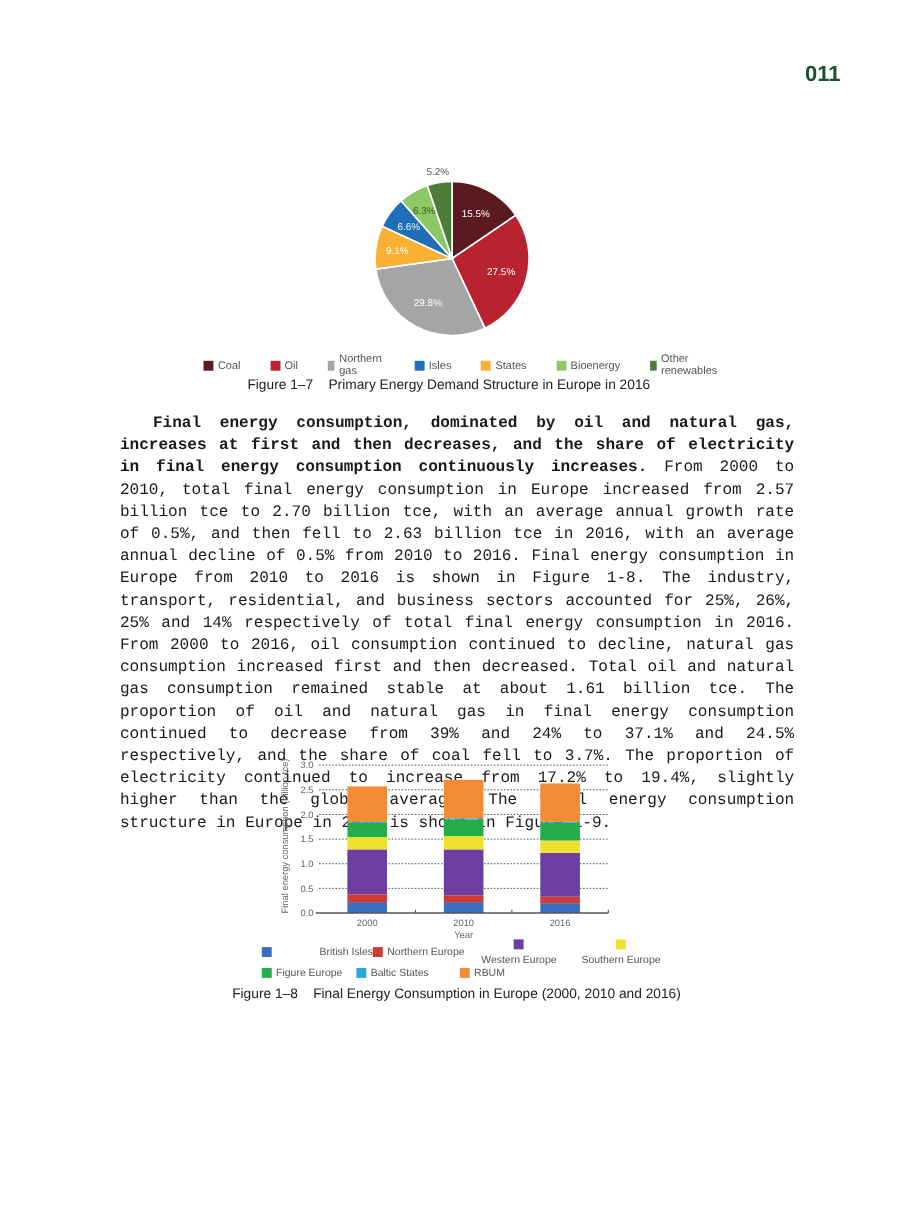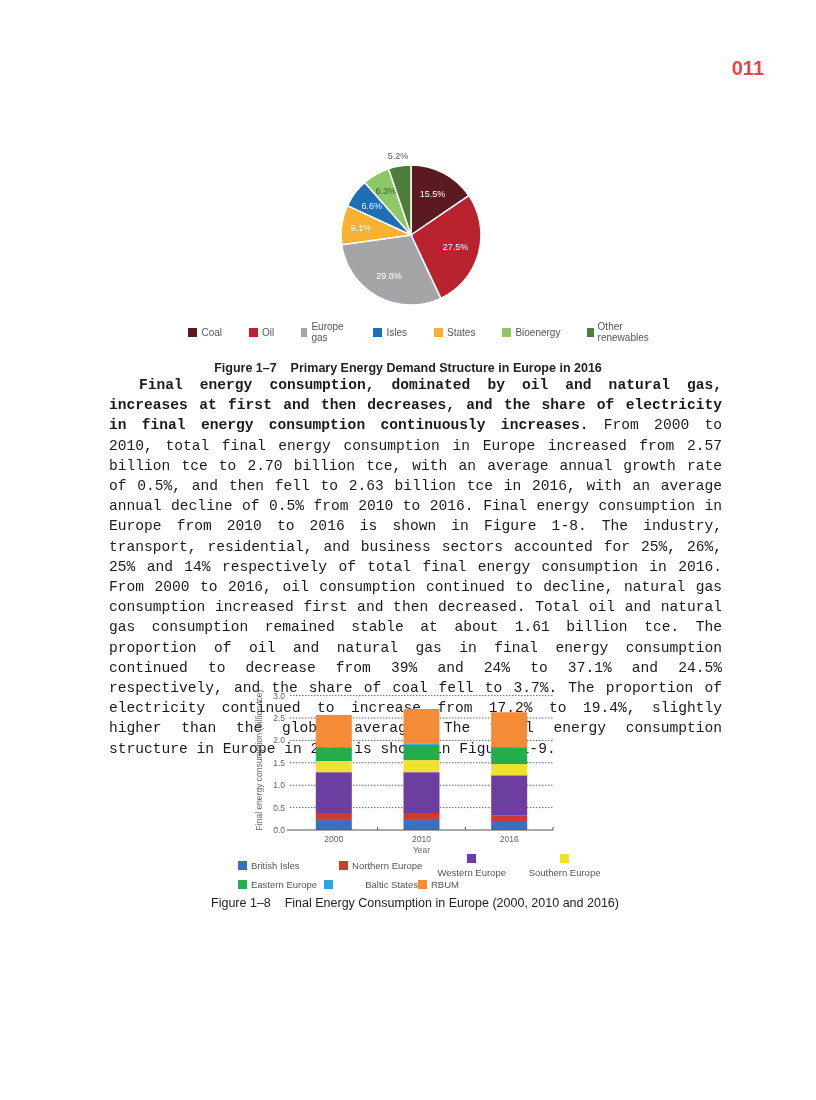--- a/index.html
+++ b/index.html
@@ -1,23 +1,23 @@
 <!DOCTYPE html>
 <html><head>
 <meta charset="utf-8">
 <style>
   html, body { margin: 0; padding: 0; background: #ffffff; }
   body { width: 816px; height: 1100px; position: relative; overflow: hidden; font-family: "Liberation Sans", sans-serif; color: #222; }
-  .page-number { position: absolute; right: 52px; top: 57px; font-family: "Liberation Sans", sans-serif; font-weight: bold; font-size: 20px; color: #ef4444; }
+  .page-number { position: absolute; right: 52px; top: 57px; font-family: "Liberation Sans", sans-serif; font-weight: bold; font-size: 20px; color: #14532d; }
   #pie-svg { position: absolute; left: 330px; top: 150px; }
   .pie-legend { position: absolute; left: 190px; top: 321px; width: 460px; display: flex; justify-content: center; gap: 27px; font-size: 10px; color: #555; }
   .legend-item { display: flex; align-items: center; gap: 4px; }
   .swatch { width: 9px; height: 9px; display: inline-block; }
   .caption { position: absolute; font-size: 12.5px; color: #222; white-space: pre; }
-  .caption-1 { left: 0; width: 816px; text-align: center; top: 361px; font-weight: bold; }
+  .caption-1 { left: 0; width: 816px; text-align: center; top: 343px; }
   .body-text { position: absolute; left: 109px; top: 375px; width: 613px; font-family: Liberation Mono, monospace; font-size: 14.6px; line-height: 20.2px; text-align: justify; color: #1a1a1a; }
   .body-text .lead { font-weight: bold; }
   .body-text .indent { display: inline-block; width: 30px; }
   #bar-svg { position: absolute; left: 240px; top: 680px; }
   .bar-legend { position: absolute; left: 238px; top: 856px; width: 380px; font-size: 9.5px; color: #555; }
   .bar-legend-row { display: flex; height: 19px; align-items: center; }
   .bar-legend .legend-item { width: 86px; }
   .caption-2 { left: 0; width: 830px; text-align: center; top: 896px; }
 </style>
 </head>
@@ -46,21 +46,21 @@
     <span class="legend-item">
       <span class="swatch" style="background: rgb(90, 26, 31);"></span>
       <span>Coal</span>
     </span>
     <span class="legend-item">
       <span class="swatch" style="background: rgb(184, 35, 47);"></span>
       <span>Oil</span>
     </span>
     <span class="legend-item">
       <span class="swatch" style="background: rgb(165, 165, 168);"></span>
-      <span>Europe gas</span>
+      <span>Northern gas</span>
     </span>
     <span class="legend-item">
       <span class="swatch" style="background: rgb(31, 111, 182);"></span>
       <span>Isles</span>
     </span>
     <span class="legend-item">
       <span class="swatch" style="background: rgb(248, 177, 51);"></span>
       <span>States</span>
     </span>
     <span class="legend-item">
@@ -117,43 +117,43 @@
     <rect x="251.2" y="67.1" width="36" height="0.9" fill="#2aa6de"></rect>
     <rect x="251.2" y="32.2" width="36" height="34.9" fill="#f48c37"></rect>
     <text x="269.1666666666667" y="162" text-anchor="middle" font-size="8.5" fill="#666" font-family="Liberation Sans, sans-serif">2016</text>
     <line x1="313" x2="313" y1="150" y2="147" stroke="#555" stroke-width="1"></line>
     <line x1="47" x2="313" y1="150" y2="150" stroke="#555" stroke-width="1.2"></line>
     <text x="181.5" y="173" text-anchor="middle" font-size="8.5" fill="#666" font-family="Liberation Sans, sans-serif">Year</text>
   </svg>
 
 <div class="bar-legend" id="bar-legend">
     <div class="bar-legend-row">
-      <span class="legend-item" style="width: 104px;">
+      <span class="legend-item" style="width: 104px; justify-content: space-between;">
         <span class="swatch" style="background: rgb(58, 111, 191);"></span>
         <span>British Isles</span>
       </span>
       <span class="legend-item" style="width: 96px;">
         <span class="swatch" style="background: rgb(208, 58, 50);"></span>
         <span>Northern Europe</span>
       </span>
       <span class="legend-item" style="width: 81px; flex-direction: column;">
         <span class="swatch" style="background: rgb(107, 62, 160);"></span>
         <span>Western Europe</span>
       </span>
       <span class="legend-item" style="width: 110px; flex-direction: column;">
         <span class="swatch" style="background: rgb(241, 225, 47);"></span>
         <span>Southern Europe</span>
       </span>
     </div>
     <div class="bar-legend-row">
       <span class="legend-item" style="width: 86px;">
         <span class="swatch" style="background: rgb(35, 173, 75);"></span>
-        <span>Eastern Europe</span>
+        <span>Figure Europe</span>
       </span>
-      <span class="legend-item" style="width: 94px; justify-content: space-between;">
+      <span class="legend-item" style="width: 94px;">
         <span class="swatch" style="background: rgb(42, 166, 222);"></span>
         <span>Baltic States</span>
       </span>
       <span class="legend-item" style="width: 91px; text-align: center;">
         <span class="swatch" style="background: rgb(244, 140, 55);"></span>
         <span>RBUM</span>
       </span>
     </div>
   </div>
 <div class="caption caption-2">Figure 1–8    Final Energy Consumption in Europe (2000, 2010 and 2016)</div>

